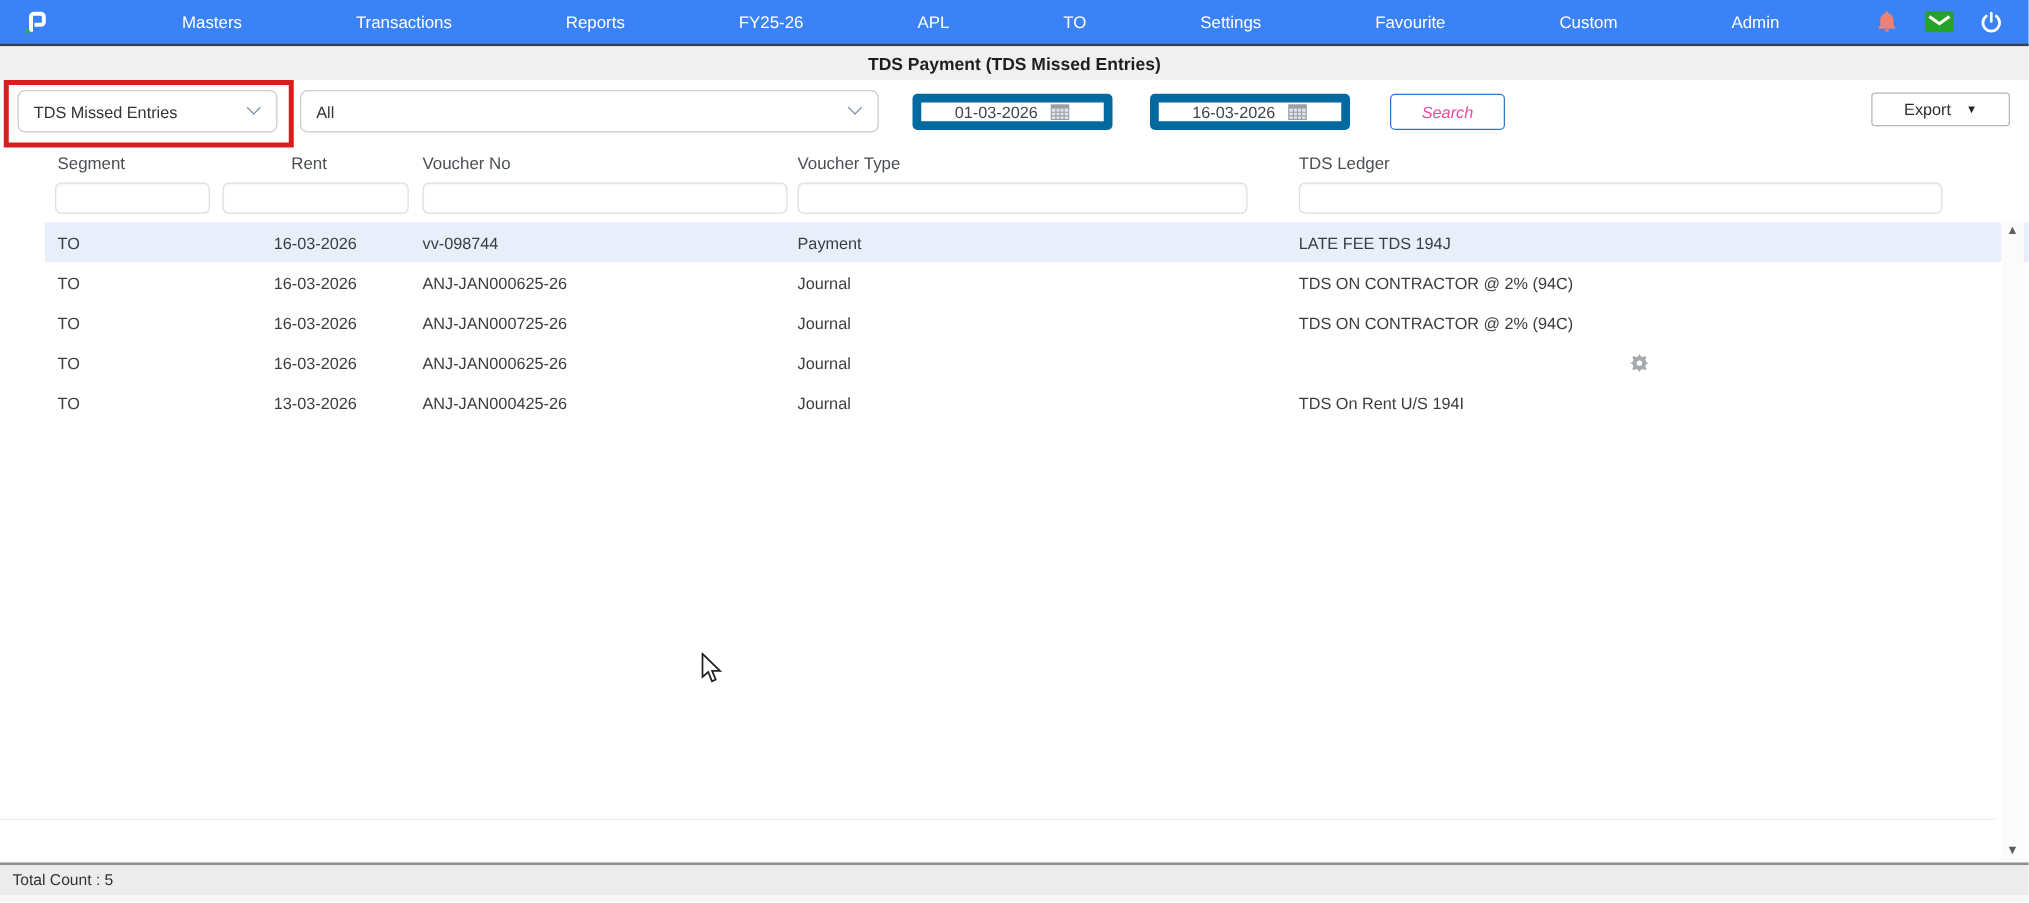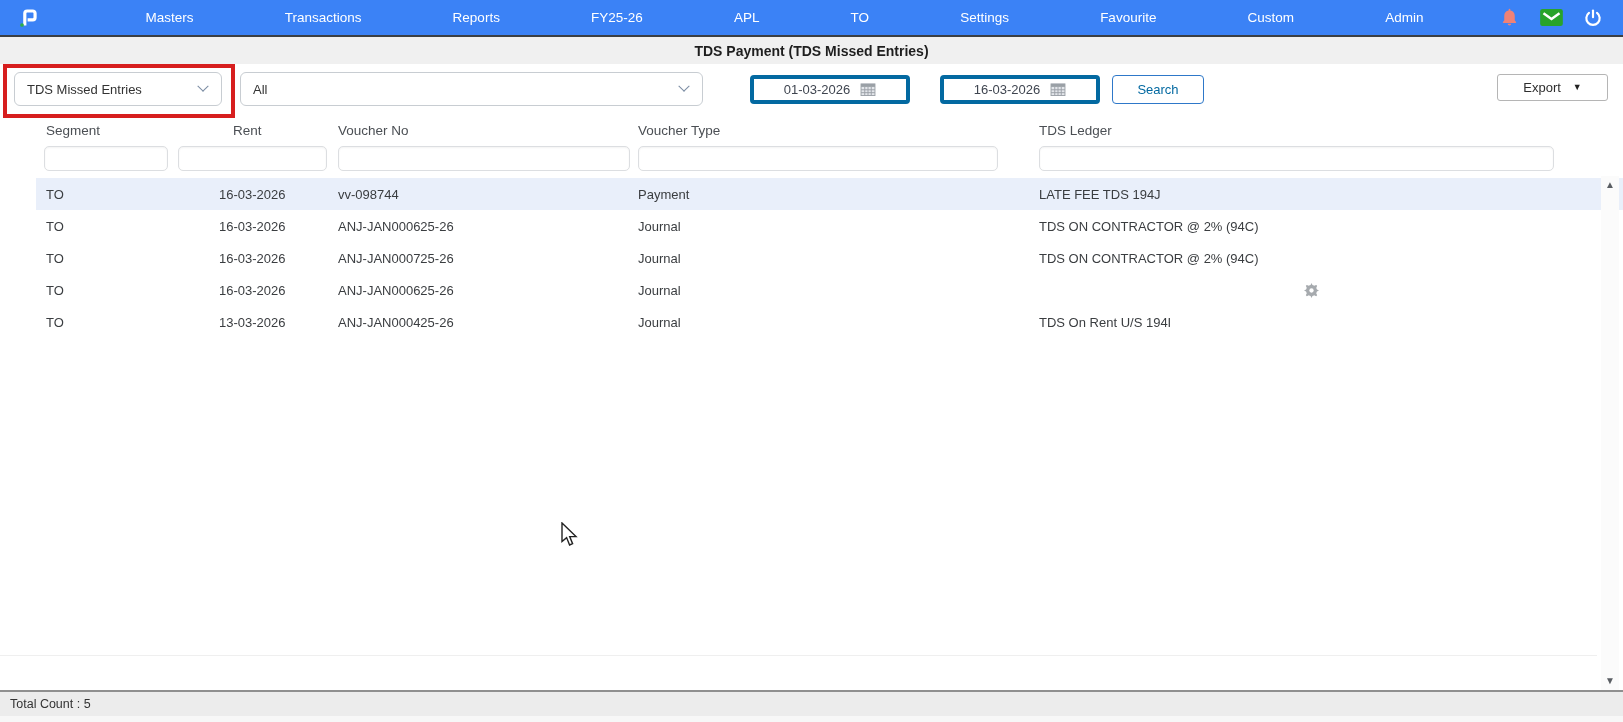--- a/index.html
+++ b/index.html
@@ -44,31 +44,31 @@
     padding:0 14px 0 12px; font-size:13px; color:#333;
   }
   .dd-report { left:14px; width:208px; }
   .dd-category { left:240px; width:463px; }
   .chev {
     width:8px; height:8px; border-right:1.7px solid #7b8ca3; border-bottom:1.7px solid #7b8ca3;
     transform:rotate(45deg) translate(-2px,-2px); flex:0 0 auto;
   }
   .datefield {
     position:absolute; top:11px; height:29px; background:#fff;
-    border:4px solid #0369a1; border-radius:4px;
+    border:7px solid #0369a1; border-radius:4px;
     display:flex; align-items:center; justify-content:center; gap:10px;
-    font-size:13px; color:#3f4550;margin-left:20px;
+    font-size:13px; color:#3f4550;
   }
   .date-from { left:730px; width:160px; }
   .date-to   { left:920px; width:160px; }
   .btn-search {
     position:absolute; left:1112px; top:11px; width:92px; height:29px;
     background:#fff; border:1px solid #2e78c9; border-radius:4px;
     display:flex; align-items:center; justify-content:center;
-    font-size:13px; color:#0369a1; cursor:pointer;
+    font-size:13px; color:#ec4899; cursor:pointer;font-style:italic;
   }
   .btn-export {
     position:absolute; left:1497px; top:10px; width:111px; height:27px;
     background:#fff; border:1px solid #b5b5b5; border-radius:3px;
     display:flex; align-items:center; justify-content:center; gap:12px;
     font-size:13px; color:#2e2e2e; cursor:pointer;
   }
   .tri-down { font-size:9px; color:#222; line-height:1; }
 
   

